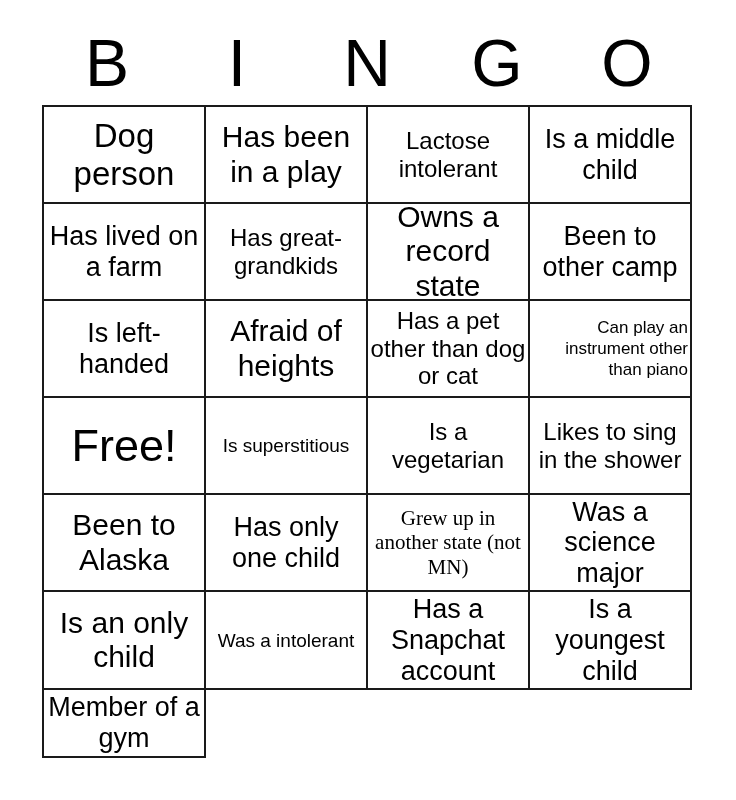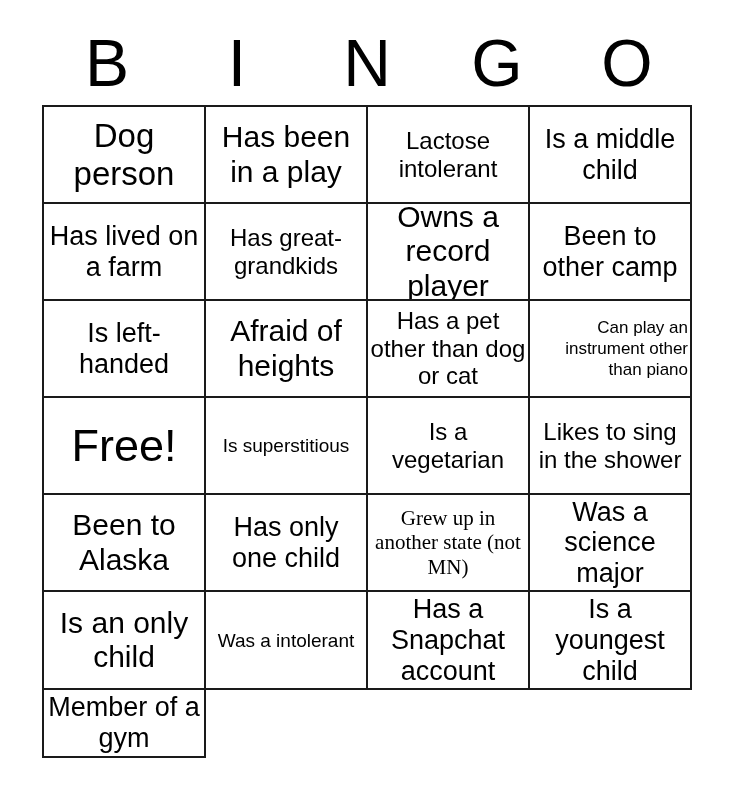--- a/index.html
+++ b/index.html
@@ -119,21 +119,21 @@
       <div class="cell">
         <span class="cell-text fs-md">Is a middle child</span>
       </div>
       <div class="cell">
         <span class="cell-text fs-md">Has lived on a farm</span>
       </div>
       <div class="cell">
         <span class="cell-text fs-sm">Has great-grandkids</span>
       </div>
       <div class="cell">
-        <span class="cell-text fs-lg">Owns a record player</span>
+        <span class="cell-text fs-lg">Owns a record state</span>
       </div>
       <div class="cell">
         <span class="cell-text fs-md">Been to other camp</span>
       </div>
       <div class="cell">
         <span class="cell-text fs-md">Is left-handed</span>
       </div>
       <div class="cell">
         <span class="cell-text fs-lg">Afraid of heights</span>
       </div>

